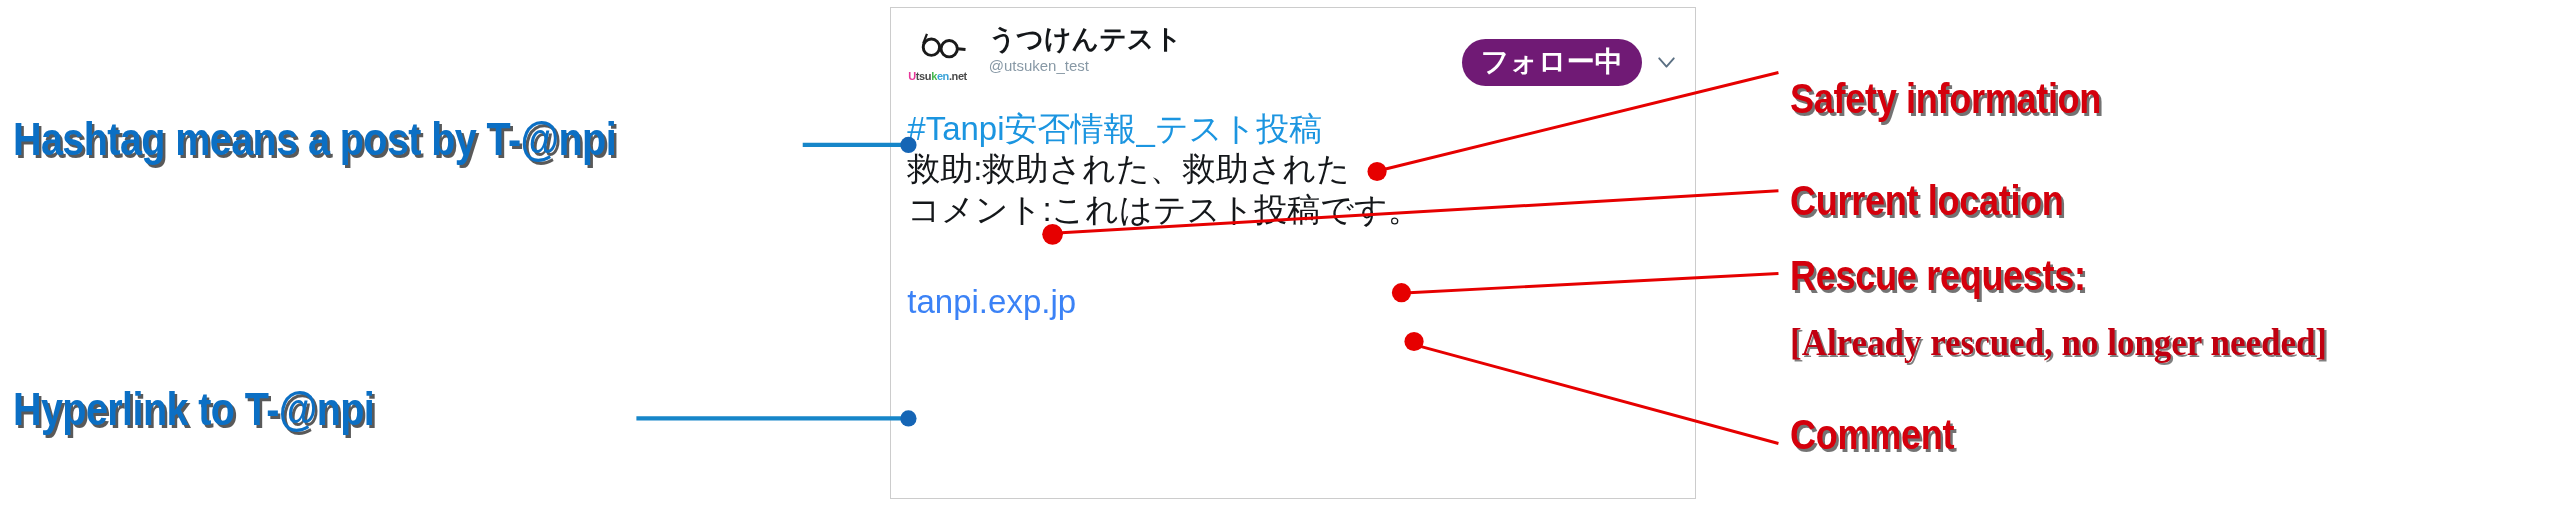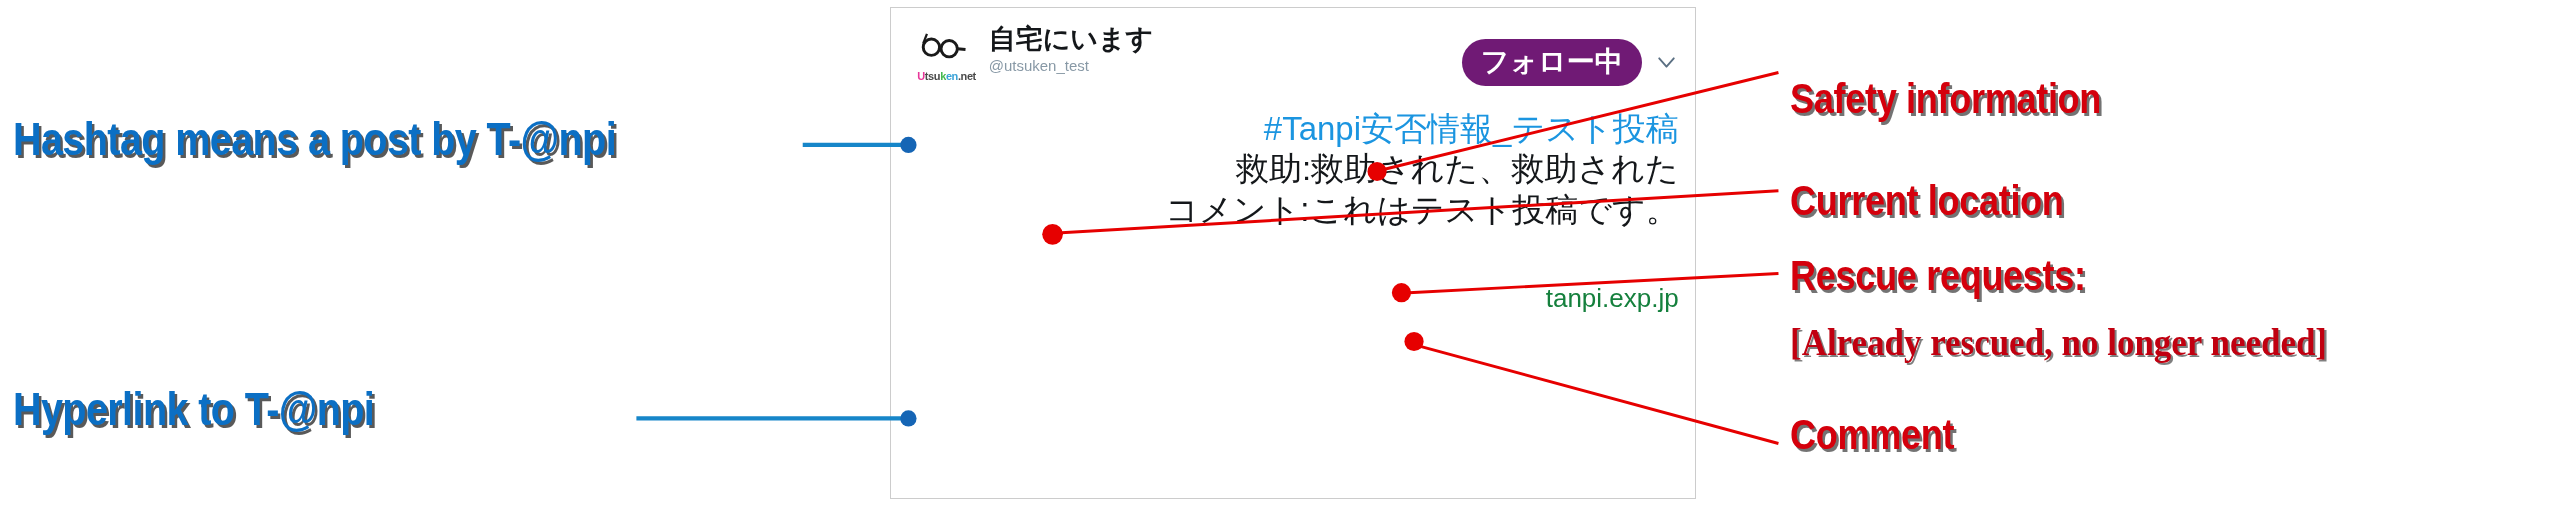--- a/index.html
+++ b/index.html
@@ -106,21 +106,21 @@
     background: #ffffff;
     overflow: hidden;
   }
   #avatar-glasses {
     position: absolute;
     left: 13.3px;
     top: 7.4px;
   }
   #avatar-wordmark {
     position: absolute;
-    left: 10px;
+    left: 1px;
     bottom: 12px;
     font-size: 11px;
     font-weight: bold;
     font-family: "Liberation Sans", sans-serif;
     letter-spacing: -0.4px;
     white-space: nowrap;
   }
   #avatar-wordmark .c1 { color: #e8379a; }
   #avatar-wordmark .c2 { color: #4a4a4a; }
   #avatar-wordmark .c3 { color: #44b84e; }
@@ -170,36 +170,35 @@
   }
   #chevron-down-icon {
     width: 25px;
     height: 25px;
     cursor: pointer;
     flex: 0 0 25px;
   }
 
   #tweet-body {
     padding: 18px 16.3px 0 16.3px;
-    text-align: right;
   }
   .tweet-line {
     font-size: 33px;
     line-height: 1.23;
     color: #14171a;
     white-space: nowrap;
     font-family: "Liberation Sans", sans-serif;
   }
   .tweet-line.hashtag {
     color: #1b95e0;
   }
   #tweet-link {
     margin-top: 53px;
-    font-size: 26px;
-    color: #15803d;
+    font-size: 33px;
+    color: #3b82f6;
     text-decoration: none;
     font-family: "Liberation Sans", sans-serif;
     white-space: nowrap;
     display: inline-block;
     cursor: pointer;
   }
 </style>
 </head>
 <body>
 
@@ -214,21 +213,21 @@
           <circle cx="14" cy="23" r="11" fill="none" stroke="#1a1a1a" stroke-width="4"></circle>
           <circle cx="38" cy="25" r="11" fill="none" stroke="#1a1a1a" stroke-width="4"></circle>
           <path d="M25 23 L27 24" stroke="#1a1a1a" stroke-width="4" fill="none"></path>
           <path d="M49 25 L60 26" stroke="#1a1a1a" stroke-width="4" fill="none"></path>
           <path d="M3 18 L8 5" stroke="#1a1a1a" stroke-width="3" fill="none"></path>
         </svg>
         <div id="avatar-wordmark"><span class="c1">U</span><span class="c2">tsu</span><span class="c3">k</span><span class="c4">en</span><span class="c5">.net</span></div>
       </div>
 
       <div id="name-block">
-        <div id="display-name">自宅にいます</div>
+        <div id="display-name">うつけんテスト</div>
         <div id="handle">@utsuken_test</div>
       </div>
 
       <div id="header-actions">
         <button id="follow-button">フォロー中</button>
         <svg id="chevron-down-icon" viewBox="0 0 24 24">
           <path d="M5 8 L12 16 L19 8" fill="none" stroke="#5b7083" stroke-width="1.8" stroke-linecap="round" stroke-linejoin="round"></path>
         </svg>
       </div>
     </div>

